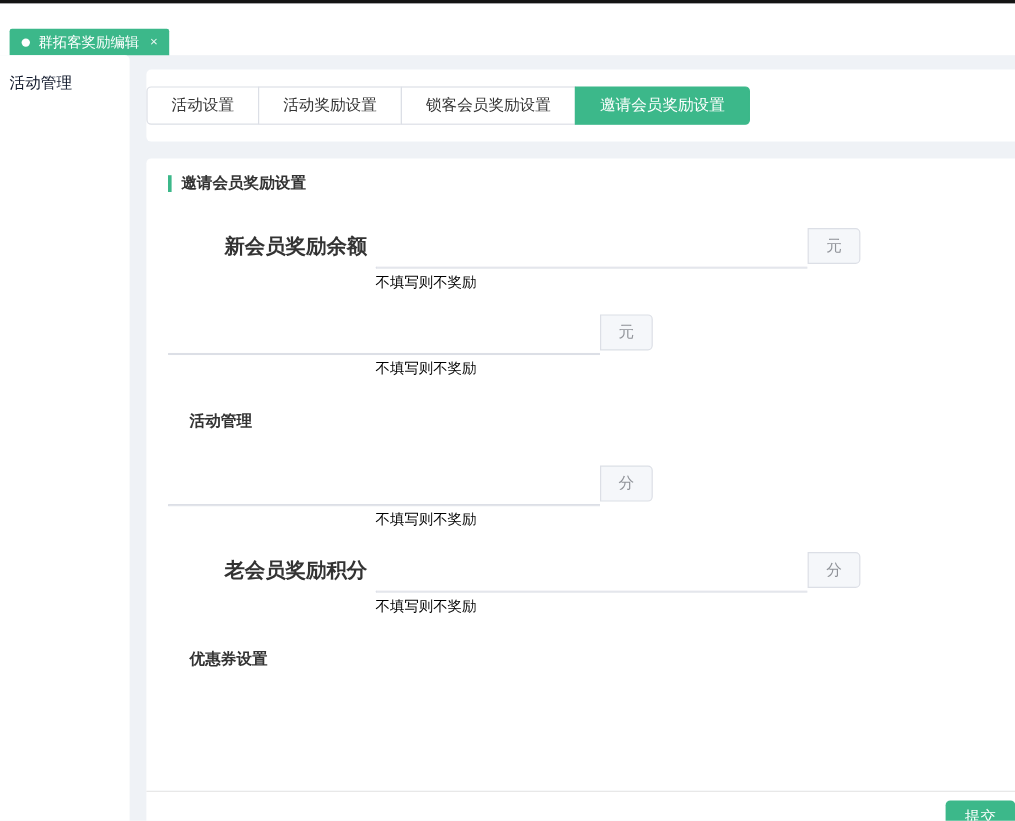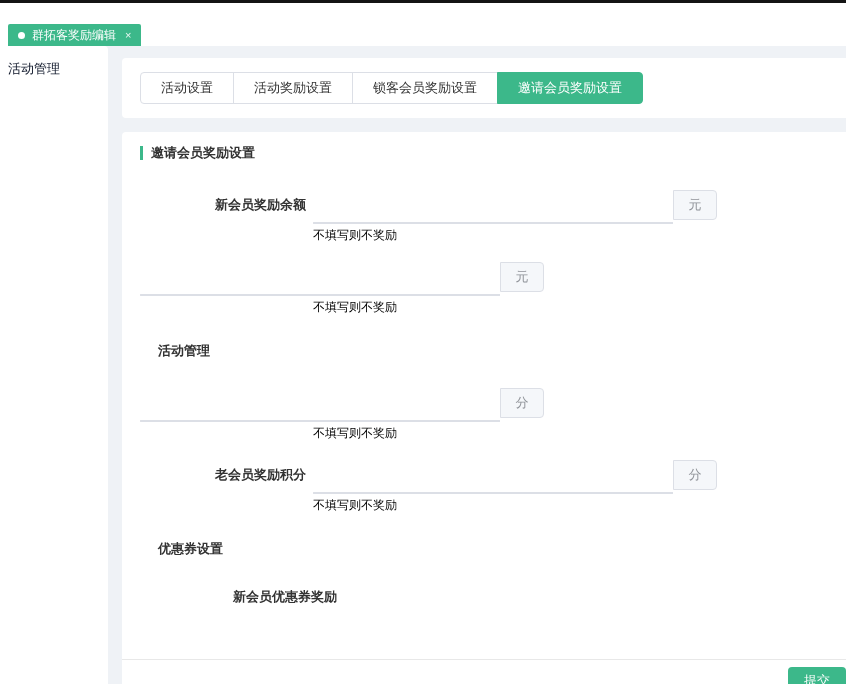--- a/index.html
+++ b/index.html
@@ -29,21 +29,21 @@
   .layout { display: flex; height: 656px; }
   .sidebar {
     width: 108px; background: #fff; flex: 0 0 auto;
     border-radius: 0 4px 0 0; padding: 14px 8px;
   }
   .sidebar-item { color: #0f172a; font-size: 13px; cursor: pointer; }
   .main { flex: 1; min-width: 0; display: flex; flex-direction: column; padding-left: 14px; }
   .tabs-card {
     background: #fff; border-radius: 4px 0 0 4px; margin-top: 12px;
     height: 60px; flex: 0 0 auto;
-    display: flex; align-items: center; padding-left: 18px;
+    display: flex; align-items: center; padding-left: 0;
   }
   .tab-btn {
     font-size: 13px; height: 32px; line-height: 30px; padding: 0 20px;
     background: #fff; border: 1px solid #dcdfe6; color: #333;
     margin-left: -1px; cursor: pointer; white-space: nowrap;
     font-family: inherit;
   }
   .tab-btn:first-child { border-radius: 4px 0 0 4px; margin-left: 0; }
   .tab-btn:last-child { border-radius: 0 4px 4px 0; }
   .tab-btn.active { background: #3cb88a; border-color: #3cb88a; color: #fff; }
@@ -53,21 +53,21 @@
   }
   .section-header { display: flex; align-items: center; }
   .section-bar { width: 3px; height: 14px; background: #3cb88a; margin-right: 8px; }
   .section-title { font-size: 13px; font-weight: bold; color: #333; }
   .group-title { font-size: 13px; font-weight: bold; color: #333; margin: 26px 0 0 18px; }
   .field { margin-top: 28px; }
   .field + .field { margin-top: 18px; }
   .field-row { display: flex; align-items: center; }
   .field-label {
     width: 166px; text-align: right; margin-right: 7px;
-    font-size: 13px; font-weight: bold; color: #333; flex: 0 0 auto; font-family: Liberation Serif, serif;
+    font-size: 17px; font-weight: bold; color: #333; flex: 0 0 auto; font-family: Liberation Serif, serif;
   }
   .input-group { display: flex; width: 404px; height: 30px; }
   .input-group input {
     flex: 1; min-width: 0; border: 1px solid #dcdfe6; border-right: none;
     border-radius: 4px 0 0 4px; padding: 0 12px; font-size: 13px; color: #303133;
     outline: none; font-family: inherit; background: #fff; margin-top: 32px;
   }
   .input-unit {
     width: 44px; flex: 0 0 auto; background: #f5f7fa; border: 1px solid #dcdfe6;
     border-radius: 0 4px 4px 0; color: #909399; font-size: 13px;
@@ -164,21 +164,20 @@
               <input type="text" value="10.00" style="">
               <span class="input-unit">分</span>
             </div>
           </div>
           <div class="field-hint">不填写则不奖励</div>
         </div>
       </div>
 
       <div>
         <div class="group-title">优惠券设置</div>
-        <div class="coupon-label">新会员优惠券奖励</div>
 
       </div>
 
     </div>
 
     <div class="footer">
       <button class="submit-btn">提交</button>
     </div>
 
   </div>

